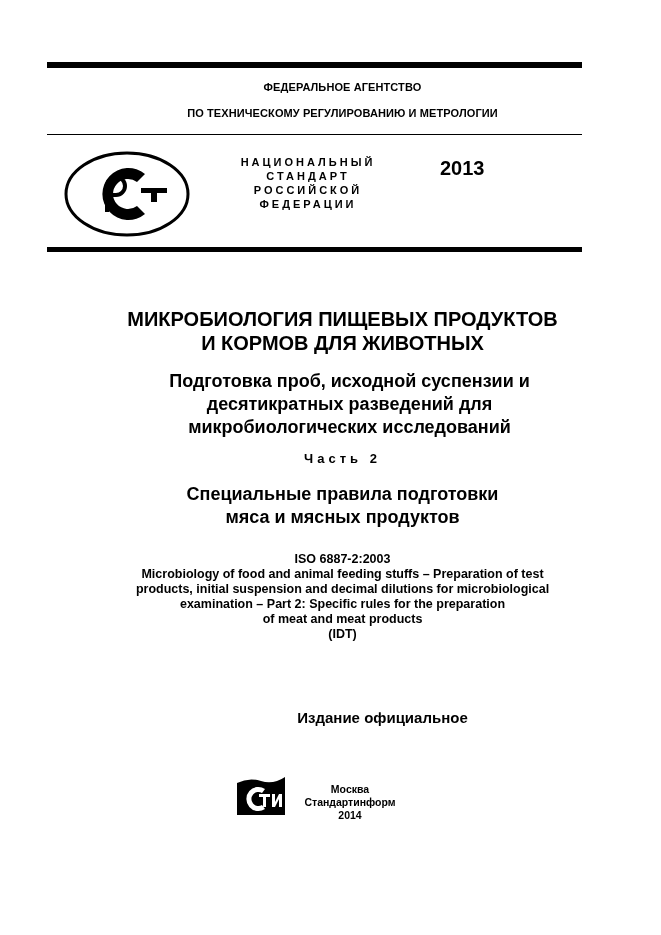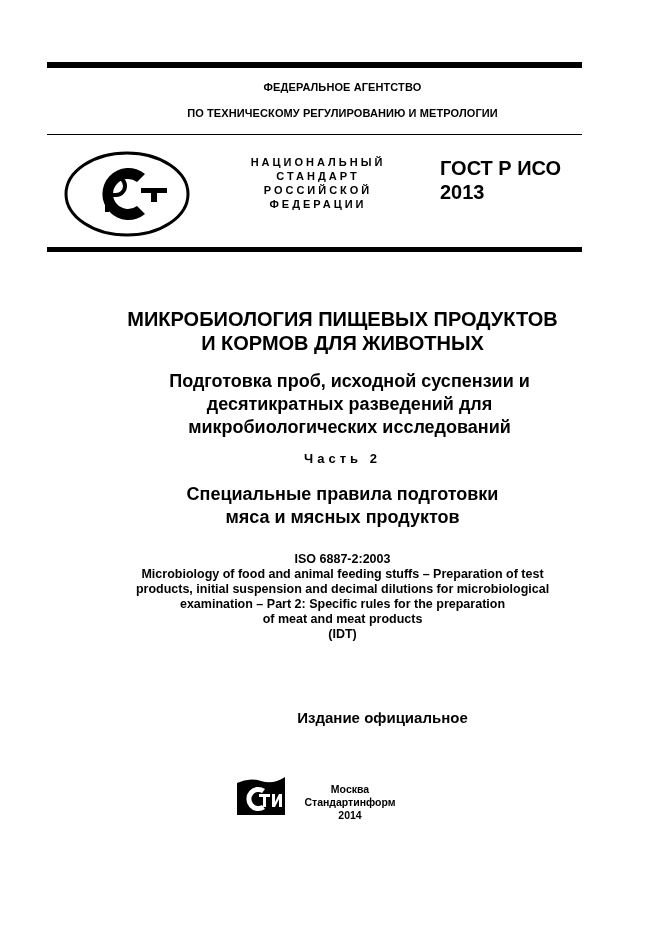--- a/index.html
+++ b/index.html
@@ -35,21 +35,21 @@
       width: 661px;
       text-align: center;
       font-weight: bold;
     }
     .agency {
       font-size: 11px;
       letter-spacing: 0.1px;
     }
     .natl {
       position: absolute;
-      left: 228px;
+      left: 218px;
       top: 155px;
       width: 180px;
       text-align: center;
       font-weight: bold;
       font-size: 11px;
       letter-spacing: 3px;
       line-height: 14px;
     }
     .gost {
       position: absolute;
@@ -126,21 +126,20 @@
 </svg>
 
 <div class="natl">
   <div>НАЦИОНАЛЬНЫЙ</div>
   <div>СТАНДАРТ</div>
   <div>РОССИЙСКОЙ</div>
   <div>ФЕДЕРАЦИИ</div>
 </div>
 
 <div class="gost">
-  <div>ГОСТ Р ИСО</div>
   <div>2013</div>
 </div>
 
 <div class="rule-thick" style="top:247px; height:5px;"></div>
 
 <div class="center title-main" style="top:307px;">
   <div>МИКРОБИОЛОГИЯ ПИЩЕВЫХ ПРОДУКТОВ</div>
   <div>И КОРМОВ ДЛЯ ЖИВОТНЫХ</div>
 </div>
 

